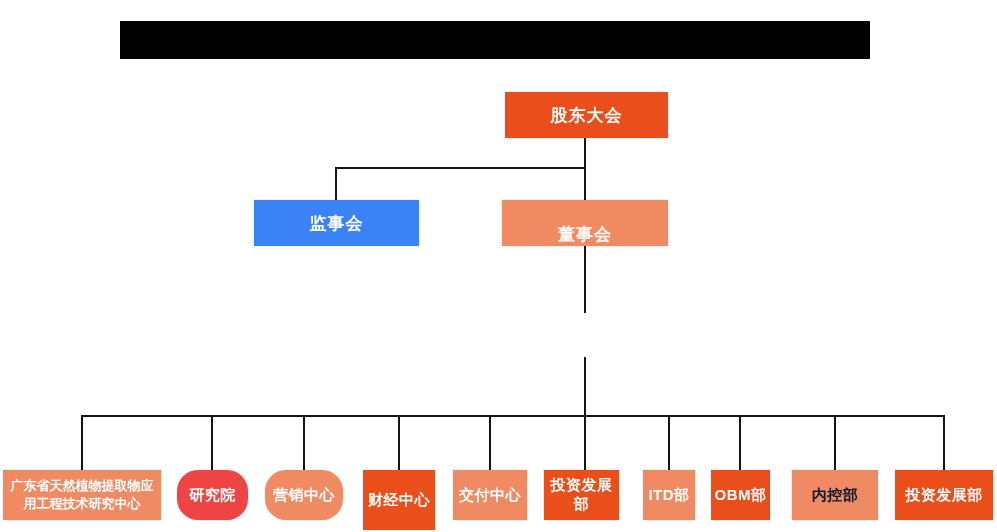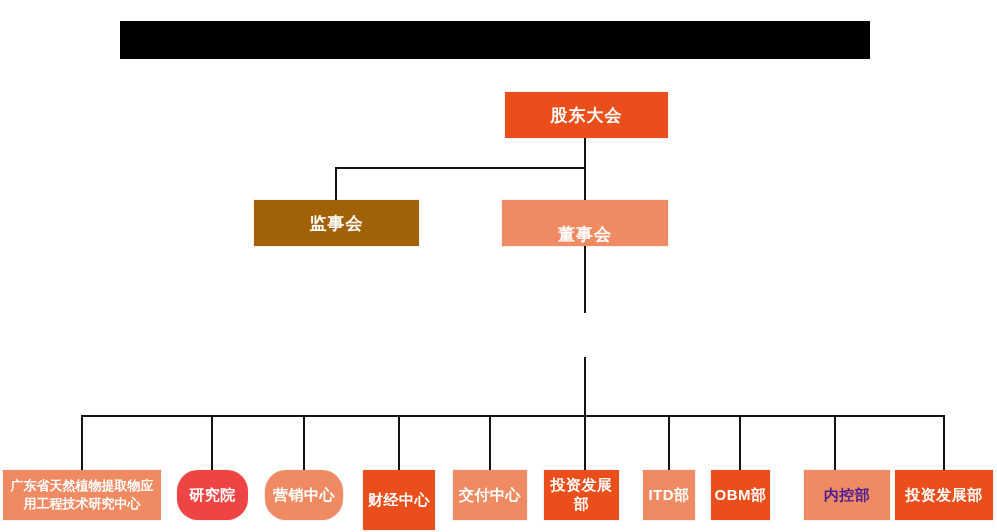--- a/index.html
+++ b/index.html
@@ -57,21 +57,21 @@
   <div class="line v" style="left: 584px; top: 415px; height: 55px; background: rgb(20, 20, 20);"></div>
   <div class="line v" style="left: 668px; top: 415px; height: 55px; background: rgb(20, 20, 20);"></div>
   <div class="line v" style="left: 739px; top: 415px; height: 55px; background: rgb(20, 20, 20);"></div>
   <div class="line v" style="left: 834px; top: 415px; height: 55px; background: rgb(20, 20, 20);"></div>
   <div class="line v" style="left: 943px; top: 415px; height: 55px; background: rgb(20, 20, 20);"></div>
 
   <div class="node top" style="left: 505px; top: 92px; width: 163px; height: 46px; background: rgb(233, 78, 27); color: rgb(255, 255, 255);">
     <span>股东大会</span>
   </div>
 
-  <div class="node top" style="left: 254px; top: 200px; width: 165px; height: 46px; background: #a16207; color: rgb(255, 255, 255);">
+  <div class="node top" style="left: 254px; top: 200px; width: 165px; height: 46px; background: #3b82f6; color: rgb(255, 255, 255);">
     <span>监事会</span>
   </div>
 
   <div class="node top" style="left: 502px; top: 200px; width: 166px; height: 46px; background: rgb(239, 138, 98); color: rgb(255, 255, 255); align-items: flex-end;">
     <span>董事会</span>
   </div>
 
 
   <div class="node dept small" style="left: 3px; top: 470px; width: 158px; height: 50px; background: rgb(239, 138, 98); color: rgb(255, 255, 255);">
     <span>广东省天然植物提取物应用工程技术研究中心</span>
@@ -98,21 +98,21 @@
   </div>
 
   <div class="node dept" style="left: 643px; top: 470px; width: 52px; height: 50px; background: rgb(239, 138, 98); color: rgb(255, 255, 255);">
     <span>ITD部</span>
   </div>
 
   <div class="node dept" style="left: 711px; top: 470px; width: 59px; height: 50px; background: rgb(233, 78, 27); color: rgb(255, 255, 255);">
     <span>OBM部</span>
   </div>
 
-  <div class="node dept" style="left: 792px; top: 470px; width: 86px; height: 50px; background: rgb(239, 138, 98); color: #4c1d95; margin-left: 12px;">
+  <div class="node dept" style="left: 792px; top: 470px; width: 86px; height: 50px; background: rgb(239, 138, 98); color: #0f172a;">
     <span>内控部</span>
   </div>
 
   <div class="node dept" style="left: 895px; top: 470px; width: 98px; height: 50px; background: rgb(233, 78, 27); color: #ffffff;">
     <span>投资发展部</span>
   </div>
 
 </div>
 
 </body></html>

